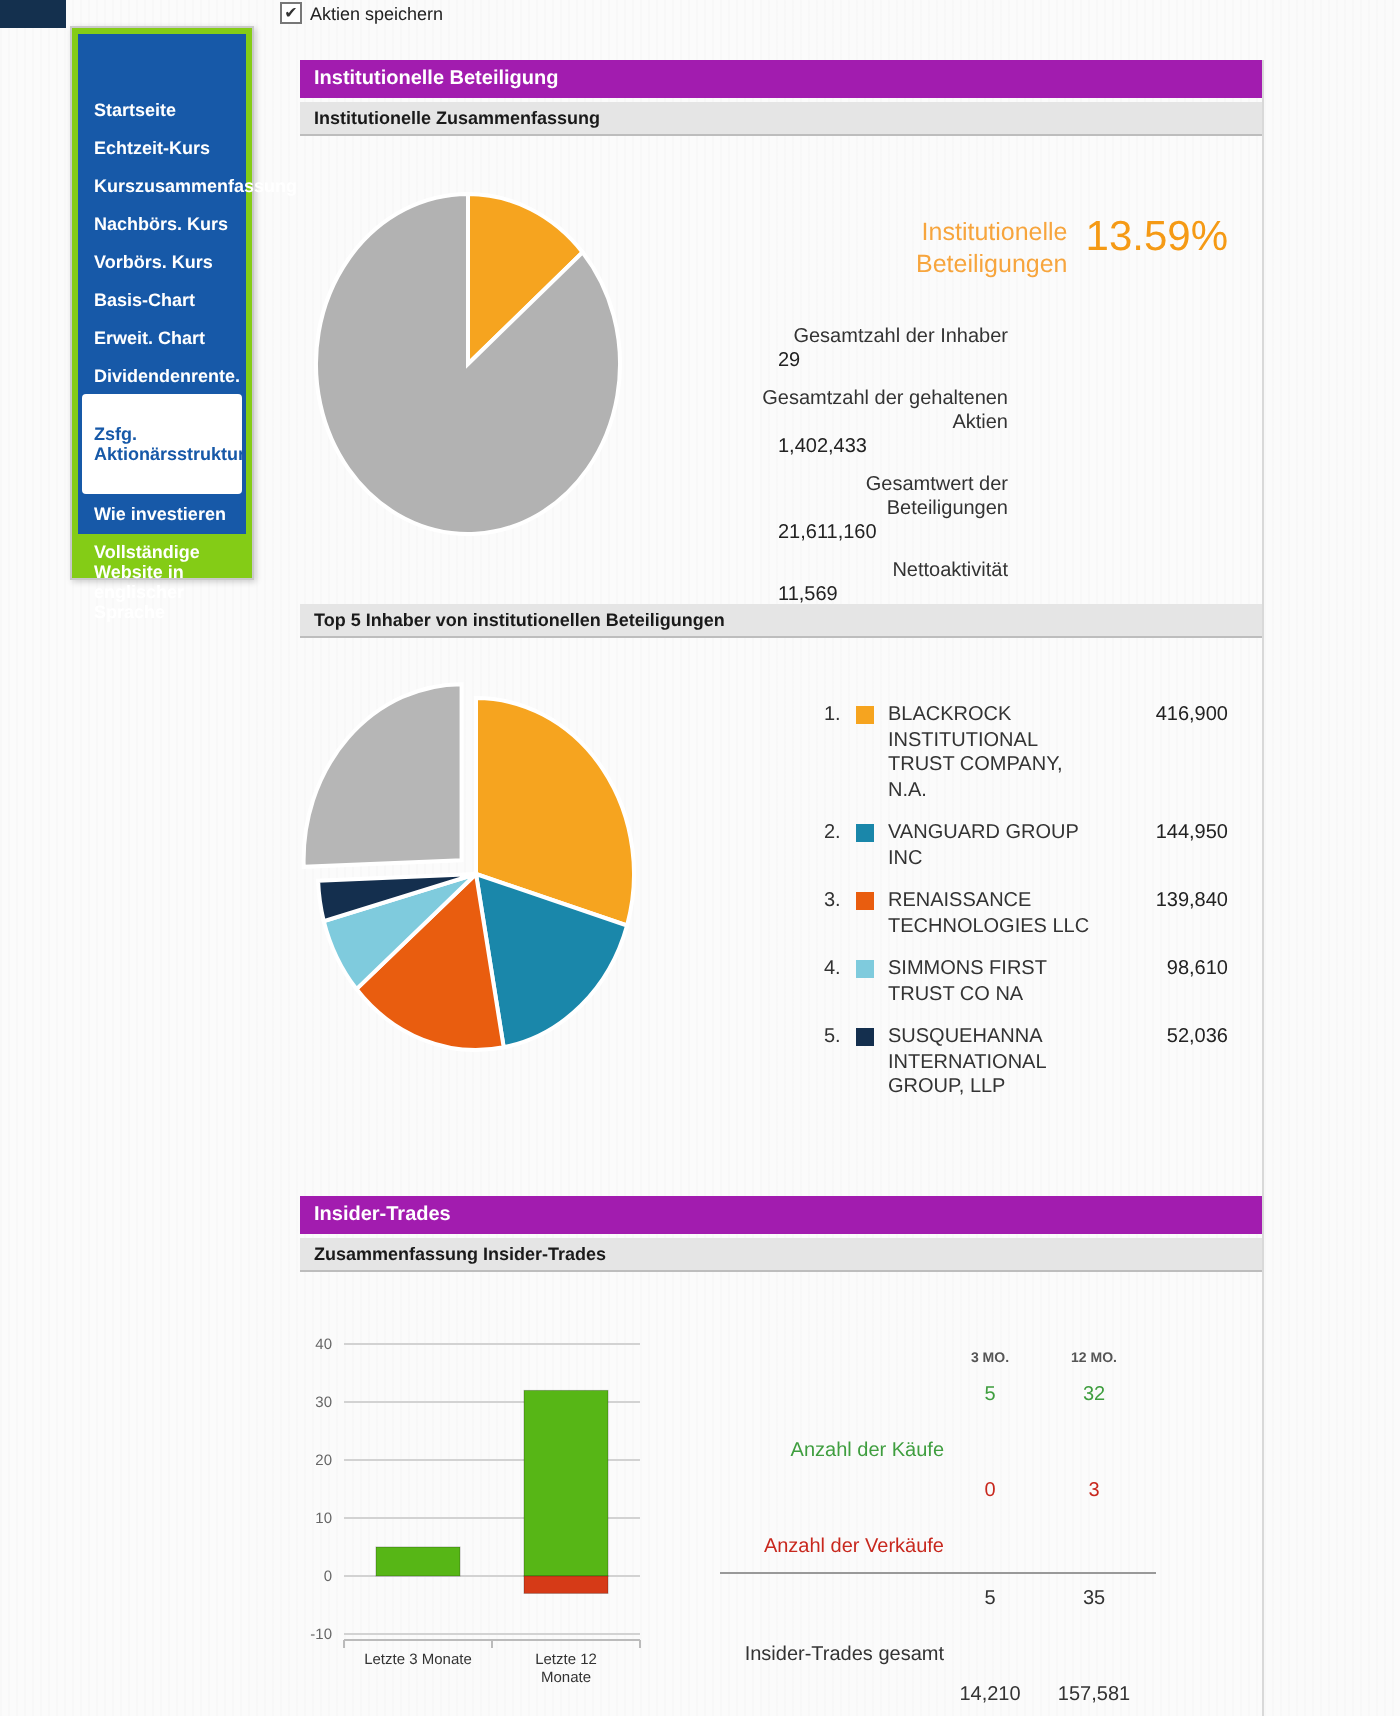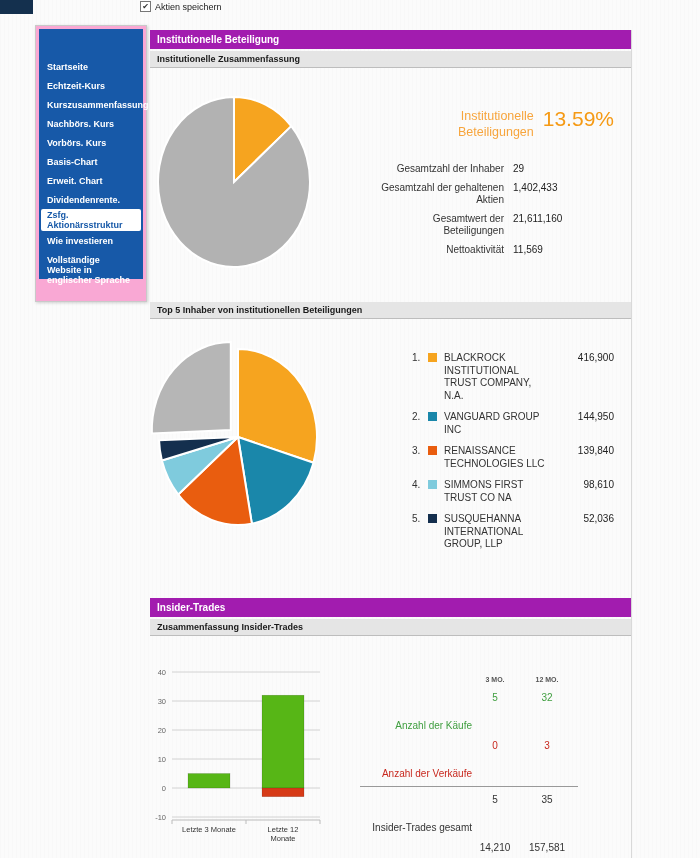--- a/index.html
+++ b/index.html
@@ -11,35 +11,35 @@
     -webkit-font-smoothing:antialiased;
   }
   .abs{position:absolute;}
   
   #corner-block{left:0;top:0;width:33px;height:14px;background:#14304e;}
   
   #save-row{left:140px;top:1px;display:flex;align-items:center;gap:4px;font-size:9px;color:#222;}
   .cb{width:9px;height:9px;border:1px solid #777;background:#fff;display:inline-flex;align-items:center;justify-content:center;cursor:pointer;}
   .cb-check{font-size:8px;color:#333;line-height:1;}
   
-  #sidebar{left:35px;top:25px;width:112px;height:277px;background:#f9a8d4;border:1px solid #c9c9c9;box-shadow:1px 1px 3px rgba(0,0,0,0.18);box-sizing:border-box;}
+  #sidebar{left:35px;top:13px;width:92px;height:277px;background:#84cc16;border:1px solid #c9c9c9;box-shadow:1px 1px 3px rgba(0,0,0,0.18);box-sizing:border-box;}
   #sidebar-inner{position:absolute;left:3px;top:3px;right:3px;height:250px;background:#1759a8;padding-top:28px;box-sizing:border-box;}
   .side-item{color:#fff;font-size:9px;font-weight:bold;padding:4.5px 8px;line-height:10px;cursor:pointer;}
-  .side-item.active{background:#fff;color:#1759a8;margin:0 2px;padding:1px 6px;border-radius:2px;}
+  .side-item.active{background:#fff;color:#1759a8;margin:0 2px;padding:15px 6px;border-radius:2px;}
   
   .hbar{left:150px;width:481px;height:19px;background:#a21caf;color:#fff;font-weight:bold;font-size:10px;line-height:19px;padding-left:7px;box-sizing:border-box;}
   .subbar{left:150px;width:481px;height:17px;background:#e5e5e5;border-bottom:1px solid #bdbdbd;color:#1a1a1a;font-weight:bold;font-size:9px;line-height:17px;padding-left:7px;box-sizing:border-box;}
   #right-divider{left:631px;top:30px;width:1px;height:828px;background:#d9d9d9;}
   
   #holdings-headline{left:388px;top:108px;width:226px;display:flex;justify-content:flex-end;align-items:flex-start;}
   .ot-label{width:104px;text-align:right;color:#f7a53d;font-size:12.5px;line-height:16px;}
   .ot-pct{color:#f59a15;font-size:21px;line-height:22px;margin-left:9px;text-align:center;}
   
   #inst-stats{left:380px;top:163px;width:238px;font-size:10px;}
-  .stat-row{display:flex;margin-bottom:7px;line-height:12px;}
+  .stat-row{display:flex;margin-bottom:7px;line-height:12px;flex-direction:column;}
   .stat-label{width:124px;text-align:right;color:#333;}
   .stat-value{margin-left:9px;color:#222;}
   
   #top5-legend{left:412px;top:352px;width:202px;font-size:10px;}
   .leg-item{display:flex;margin-bottom:9px;line-height:12.5px;}
   .leg-rank{width:16px;color:#333;flex:none;}
   .leg-swatch{width:9px;height:9px;margin:1px 7px 0 0;flex:none;}
   .leg-name{width:108px;color:#333;flex:none;}
   .leg-value{flex:1;text-align:right;color:#222;}
   

